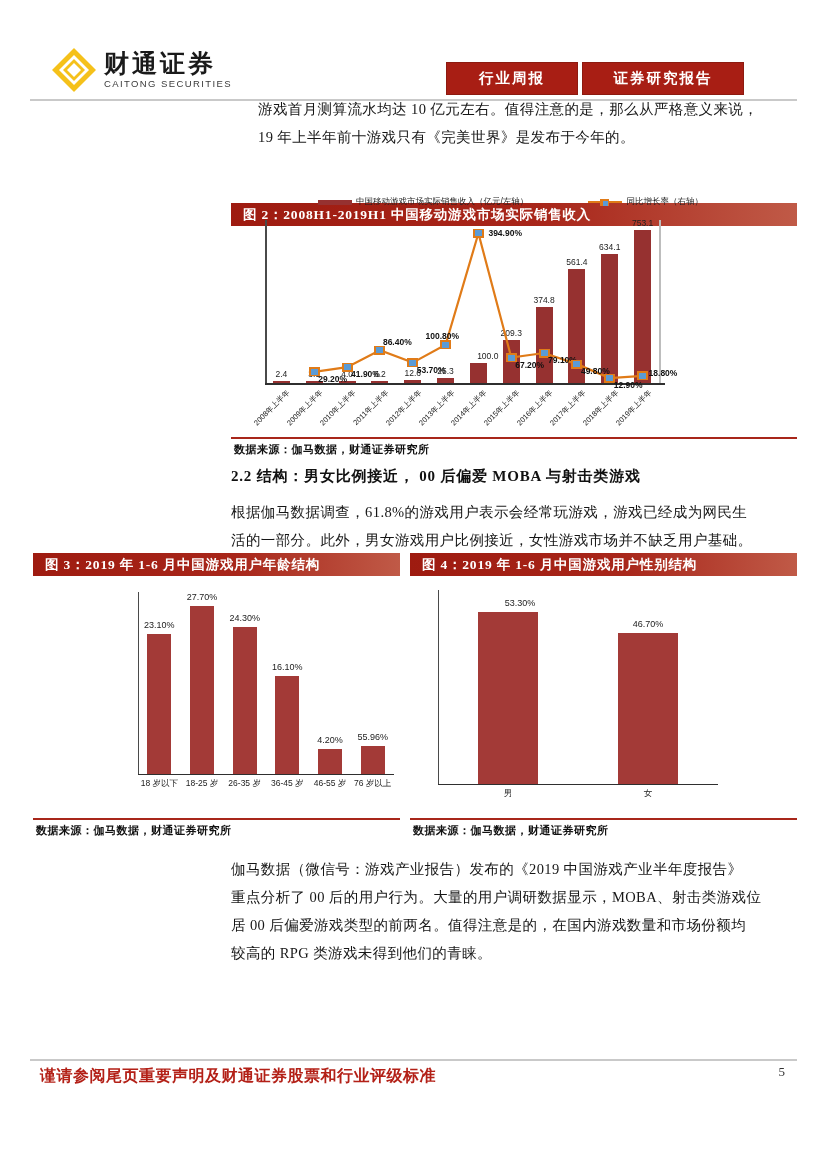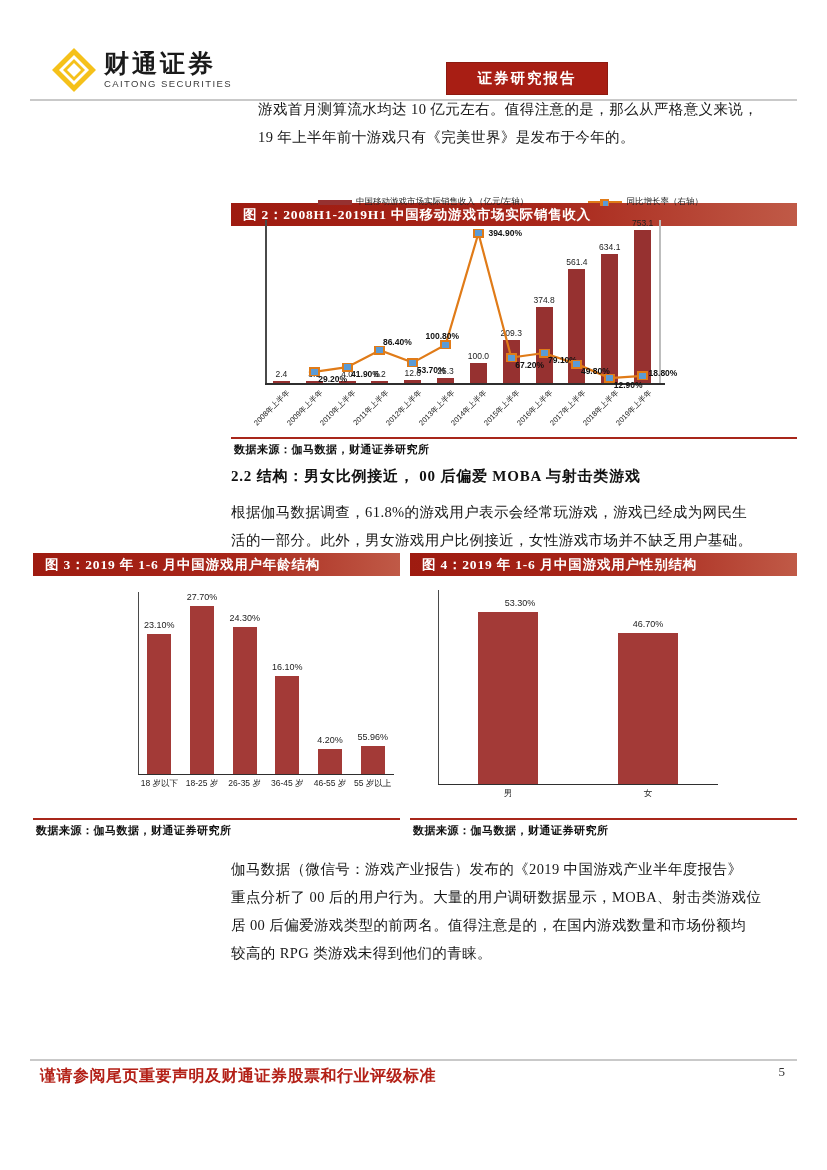--- a/index.html
+++ b/index.html
@@ -189,20 +189,21 @@
         <span class="ring2"></span>
         <span class="ring3"></span>
         <span class="ring4"></span>
     </div>
     <div class="logo-text">
       <span class="logo-cn">财通证券</span>
       <span class="logo-en">CAITONG SECURITIES</span>
     </div>
   </div>
   <div class="header-tags">
+    <div class="header-tag t1">行业周报</div>
     <div class="header-tag t2">证券研究报告</div>
   </div>
   <div class="header-rule"></div>
 </div>
 
 <div class="para" style="left:258px; top:95px; width:540px;">游戏首月测算流水均达 10 亿元左右。值得注意的是，那么从严格意义来说，</div>
 <div class="para" style="left:258px; top:123px; width:540px;">19 年上半年前十游戏只有《完美世界》是发布于今年的。</div>
 
 <div class="fig-bar" style="left:231px; top:155px; width:566px;margin-top:48px;">图 2：2008H1-2019H1 中国移动游戏市场实际销售收入</div>
 
@@ -232,21 +233,21 @@
     <div class="c2-barlabel" style="left: 63.25px; width: 40px; top: 154px;">3.1</div>
     <div class="c2-bar" style="left: 107.583px; top: 166px; width: 17px; height: 2px;"></div>
     <div class="c2-barlabel" style="left: 96.0833px; width: 40px; top: 154px;">4.0</div>
     <div class="c2-bar" style="left: 140.417px; top: 166px; width: 17px; height: 2px;"></div>
     <div class="c2-barlabel" style="left: 128.917px; width: 40px; top: 154px;">6.2</div>
     <div class="c2-bar" style="left: 173.25px; top: 165.433px; width: 17px; height: 2.56725px;"></div>
     <div class="c2-barlabel" style="left: 161.75px; width: 40px; top: 153.433px;">12.6</div>
     <div class="c2-bar" style="left: 206.083px; top: 162.845px; width: 17px; height: 5.15487px;"></div>
     <div class="c2-barlabel" style="left: 194.583px; width: 40px; top: 150.845px;">25.3</div>
     <div class="c2-bar" style="left: 238.917px; top: 147.625px; width: 17px; height: 20.375px;"></div>
-    <div class="c2-barlabel" style="left: 227.417px; width: 40px; top: 135.625px;">100.0</div>
+    <div class="c2-barlabel" style="left: 227.417px; width: 40px; top: 135.625px; text-align: right;">100.0</div>
     <div class="c2-bar" style="left: 271.75px; top: 125.355px; width: 17px; height: 42.6449px;"></div>
     <div class="c2-barlabel" style="left: 260.25px; width: 40px; top: 113.355px;">209.3</div>
     <div class="c2-bar" style="left: 304.583px; top: 91.6345px; width: 17px; height: 76.3655px;"></div>
     <div class="c2-barlabel" style="left: 293.083px; width: 40px; top: 79.6345px;">374.8</div>
     <div class="c2-bar" style="left: 337.417px; top: 53.6148px; width: 17px; height: 114.385px;"></div>
     <div class="c2-barlabel" style="left: 325.917px; width: 40px; top: 41.6148px;">561.4</div>
     <div class="c2-bar" style="left: 370.25px; top: 38.8021px; width: 17px; height: 129.198px;"></div>
     <div class="c2-barlabel" style="left: 358.75px; width: 40px; top: 26.8021px;">634.1</div>
     <div class="c2-bar" style="left: 403.083px; top: 14.5559px; width: 17px; height: 153.444px;"></div>
     <div class="c2-barlabel" style="left: 391.583px; width: 40px; top: 2.55587px;">753.1</div>
@@ -335,21 +336,21 @@
     <div class="cbar-lbl" style="left: 181.667px; width: 60px; top: 32.58px;">24.30%</div>
     <div class="cbar-cat" style="left: 181.667px; width: 60px; top: 198px;">26-35 岁</div>
     <div class="cbar" style="left: 242.333px; top: 96.3267px; width: 24px; height: 97.6733px;"></div>
     <div class="cbar-lbl" style="left: 224.333px; width: 60px; top: 82.3267px;">16.10%</div>
     <div class="cbar-cat" style="left: 224.333px; width: 60px; top: 198px;">36-45 岁</div>
     <div class="cbar" style="left: 285px; top: 168.52px; width: 24px; height: 25.48px;"></div>
     <div class="cbar-lbl" style="left: 267px; width: 60px; top: 154.52px;">4.20%</div>
     <div class="cbar-cat" style="left: 267px; width: 60px; top: 198px;">46-55 岁</div>
     <div class="cbar" style="left: 327.667px; top: 166.093px; width: 24px; height: 27.9067px;"></div>
     <div class="cbar-lbl" style="left: 309.667px; width: 60px; top: 152.093px;">55.96%</div>
-    <div class="cbar-cat" style="left: 309.667px; width: 60px; top: 198px;">55 岁以上</div>
+    <div class="cbar-cat" style="left: 309.667px; width: 60px; top: 198px;">76 岁以上</div>
   </div>
 
 <div id="chart4" style="position:absolute; left:410px; top:580px; width:387px; height:215px;">
   <div class="cbar-axis-y" style="left:28px; top:10px; height:194px;"></div>
   <div class="cbar-axis-x" style="left:28px; top:204px; width:280px;"></div>
 <div class="cbar" style="left: 68px; top: 31.6633px; width: 60px; height: 172.337px;"></div>
     <div class="cbar-lbl" style="left: 80px; width: 60px; top: 17.6633px;">53.30%</div>
     <div class="cbar-cat" style="left: 68px; width: 60px; top: 208px;">男</div>
     <div class="cbar" style="left: 208px; top: 53.0033px; width: 60px; height: 150.997px;"></div>
     <div class="cbar-lbl" style="left: 208px; width: 60px; top: 39.0033px;">46.70%</div>

